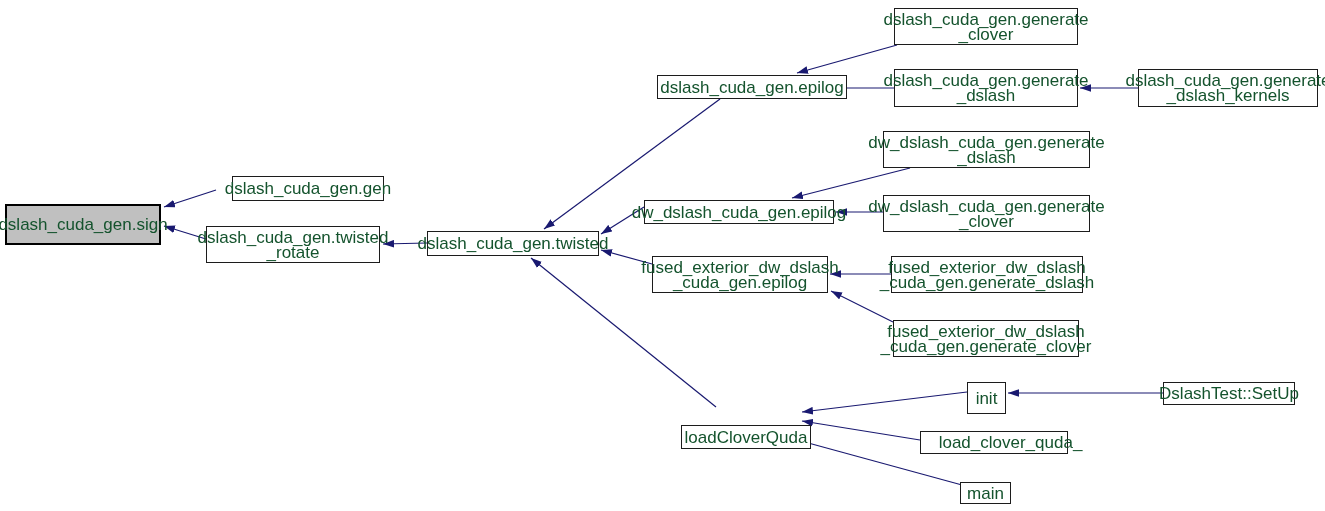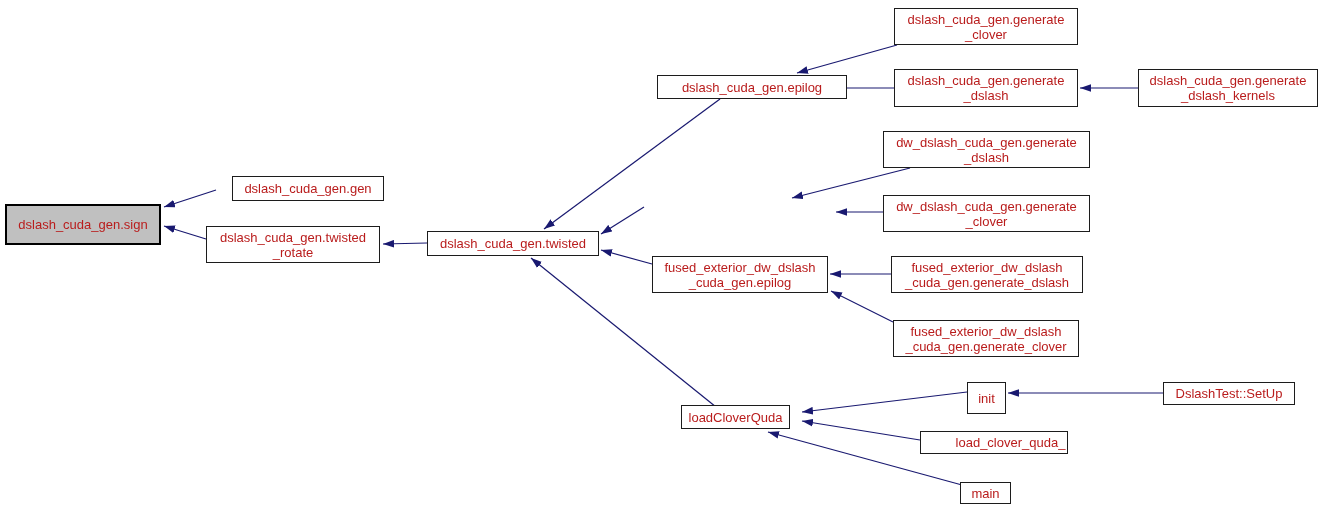--- a/index.html
+++ b/index.html
@@ -10,22 +10,22 @@
     font-family:"Liberation Sans","DejaVu Sans",sans-serif;
     overflow:hidden;
   }
   #edges{position:absolute;left:0;top:0;width:1325px;height:511px;}
   .edge{stroke:#191970;stroke-width:1.2;fill:none;}
   .node{
     position:absolute;
     box-sizing:border-box;
     border:1px solid #1c1c1c;
     background:#ffffff;
-    color:#b91c1c;
-    font-size:13px;
+    color:#14532d;
+    font-size:17px;
     line-height:15px;
     display:flex;
     align-items:center;
     justify-content:center;
     text-align:center;
     white-space:pre-line;
     cursor:pointer;
   }
   .node-highlight{
     background:#c0c0c0;
@@ -80,34 +80,35 @@
 
   <div class="node" style="left:894px;top:69px;width:184px;height:38px;">dslash_cuda_gen.generate
 _dslash</div>
 
   <div class="node" style="left:1138px;top:69px;width:180px;height:38px;">dslash_cuda_gen.generate
 _dslash_kernels</div>
 
   <div class="node" style="left:883px;top:131px;width:207px;height:37px;">dw_dslash_cuda_gen.generate
 _dslash</div>
 
+  <div class="node" style="left:644px;top:200px;width:190px;height:24px;">dw_dslash_cuda_gen.epilog</div>
 
   <div class="node" style="left:883px;top:195px;width:207px;height:37px;">dw_dslash_cuda_gen.generate
 _clover</div>
 
   <div class="node" style="left:652px;top:256px;width:176px;height:37px;">fused_exterior_dw_dslash
 _cuda_gen.epilog</div>
 
   <div class="node" style="left:891px;top:256px;width:192px;height:37px;">fused_exterior_dw_dslash
 _cuda_gen.generate_dslash</div>
 
   <div class="node" style="left:893px;top:320px;width:186px;height:37px;">fused_exterior_dw_dslash
 _cuda_gen.generate_clover</div>
 
-  <div class="node" style="left:681px;top:405px;width:109px;height:24px;">loadCloverQuda</div>
+  <div class="node" style="left:681px;top:425px;width:130px;height:24px;">loadCloverQuda</div>
 
   <div class="node" style="left:967px;top:382px;width:39px;height:32px;">init</div>
 
   <div class="node" style="left:1163px;top:382px;width:132px;height:23px;">DslashTest::SetUp</div>
 
   <div class="node" style="left:920px;top:431px;width:148px;height:23px;padding-left:33px;">load_clover_quda_</div>
 
   <div class="node" style="left:960px;top:482px;width:51px;height:22px;text-align:right;">main</div>
 
 </div>

